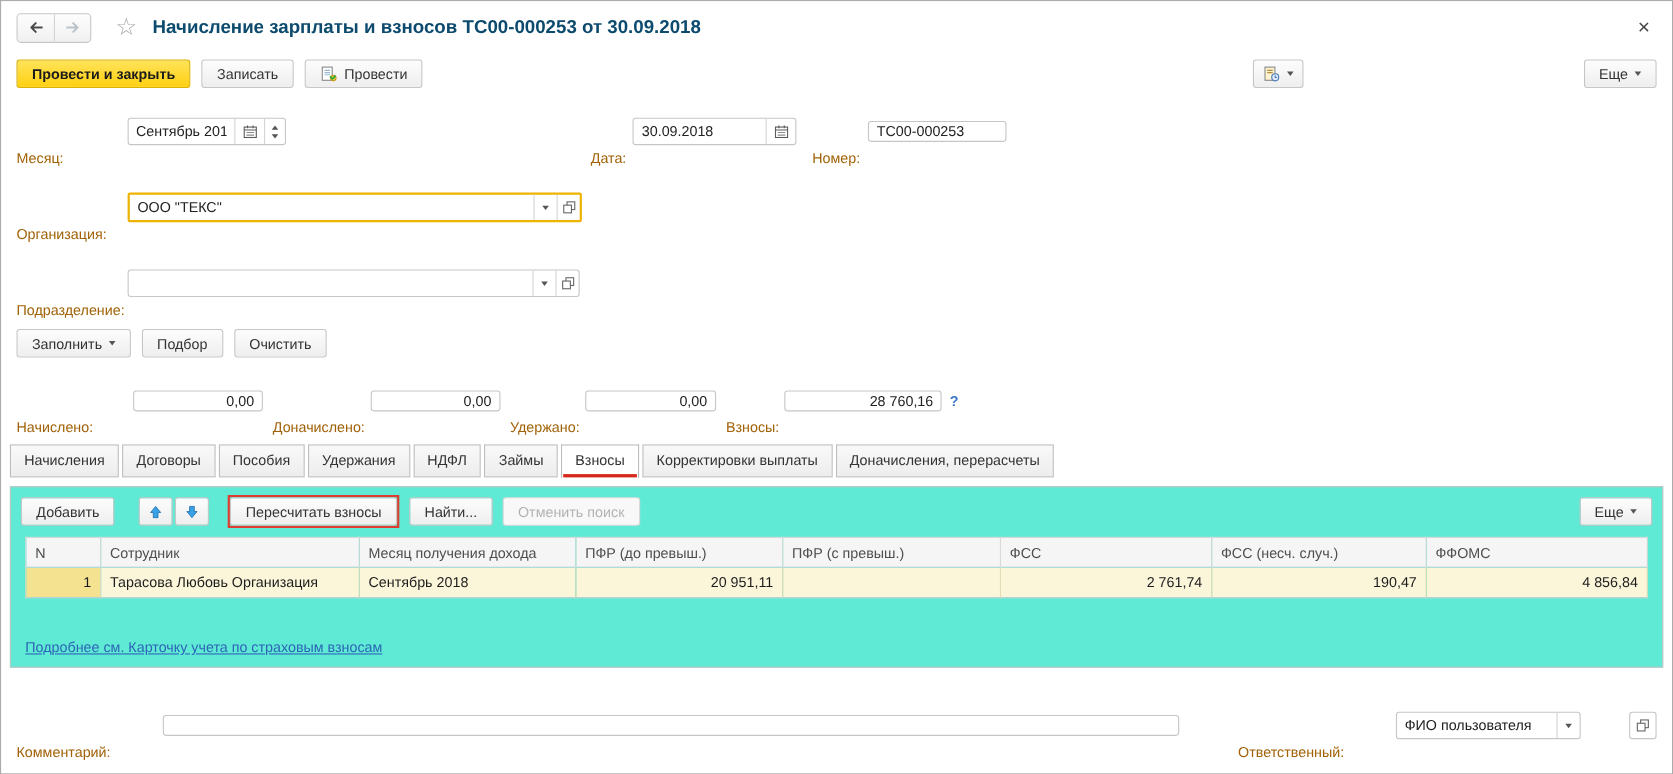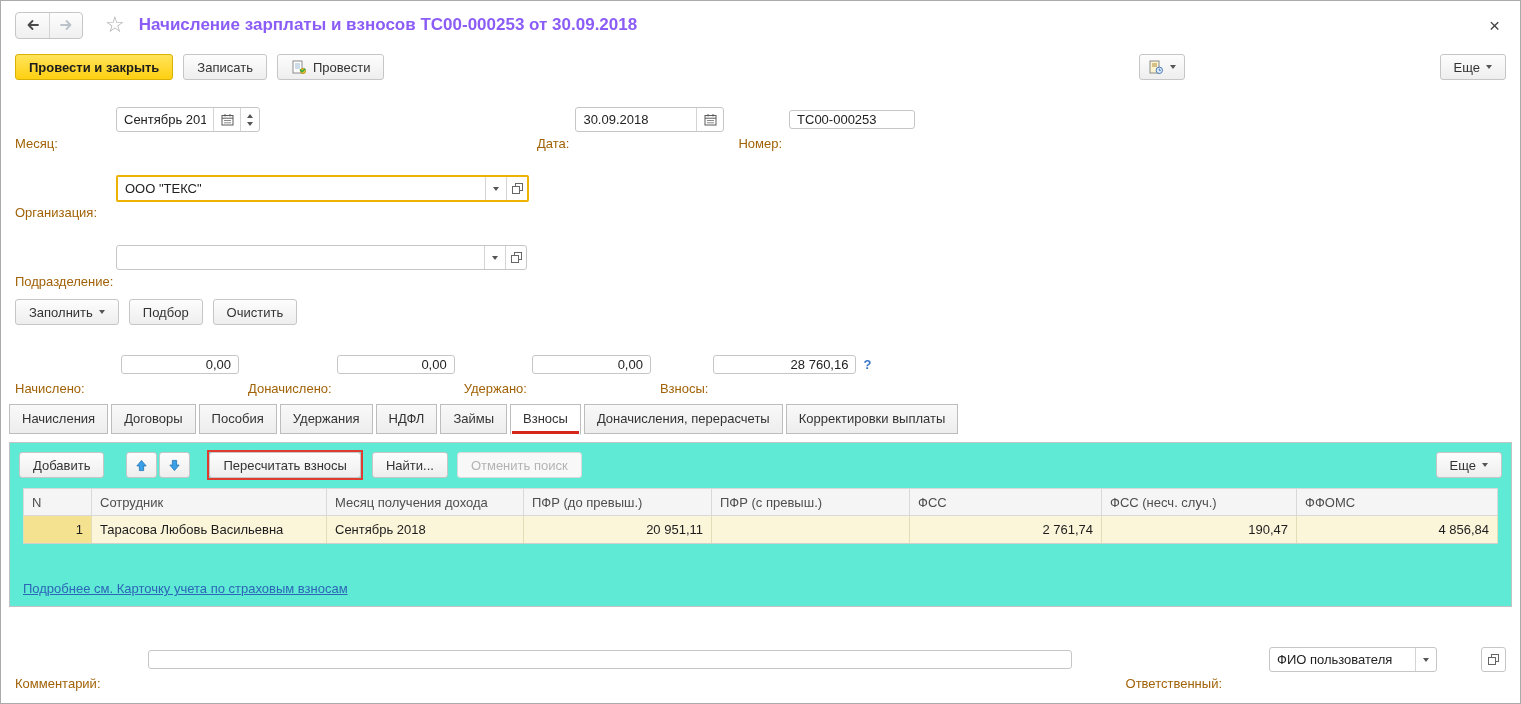--- a/index.html
+++ b/index.html
@@ -9,21 +9,21 @@
     width:1521px; height:704px; border:1px solid #ababab; background:#fff;
     display:flex; flex-direction:column; overflow:hidden; position:relative;
   }
 
   
   .titlebar { height:48px; display:flex; align-items:center; padding:0 14px; flex:none; }
   .nav-group { display:flex; border:1px solid #c6c6c6; border-radius:4px; overflow:hidden; background:linear-gradient(#fdfdfd,#f0f0f0); }
   .nav-btn { width:33px; height:25px; display:flex; align-items:center; justify-content:center; background:transparent; border:none; cursor:pointer; }
   .nav-btn + .nav-btn { border-left:1px solid #d4d4d4; }
   .star { font-size:22px; color:#a9a9a9; margin:0 14px 0 22px; line-height:1; cursor:pointer; }
-  .title { font-size:17px; font-weight:bold; color:#8b5cf6; }
+  .title { font-size:17px; font-weight:bold; color:#0c4a6e; }
   .close-x { margin-left:auto; font-size:19px; color:#444; cursor:pointer; line-height:1; padding:2px 6px; }
 
   
   .btn {
     display:inline-flex; align-items:center; gap:6px; height:26px; padding:0 13px;
     border:1px solid #c6c6c6; border-radius:3px; background:linear-gradient(#fdfdfd,#eeeeee);
     font-family:inherit; font-size:13px; color:#333; cursor:pointer; white-space:nowrap;
   }
   .btn.primary {
     background:linear-gradient(var(--accent-yellow-top,#ffe35a),var(--accent-yellow-bottom,#ffd012));
@@ -248,22 +248,22 @@
   </div>
 
   <div class="tabs">
     <span class="tab">Начисления</span>
     <span class="tab">Договоры</span>
     <span class="tab">Пособия</span>
     <span class="tab">Удержания</span>
     <span class="tab">НДФЛ</span>
     <span class="tab">Займы</span>
     <span class="tab active">Взносы</span>
+    <span class="tab">Корректировки выплаты</span>
     <span class="tab">Доначисления, перерасчеты</span>
-    <span class="tab">Корректировки выплаты</span>
   </div>
 
   <div class="panel">
     <div class="grid-toolbar">
       <button class="btn">Добавить</button>
       <span class="btn-pair" style="margin-left:13px">
         <button class="btn arrow-btn">
           <svg width="13" height="13" viewBox="0 0 14 13">
             <path d="M7 1 L12 7 H9.3 V12 H4.7 V7 H2 Z" fill="#3aa0e8" stroke="#1d6fae" stroke-width="0.8"></path>
           </svg>
@@ -304,21 +304,21 @@
           <th>ПФР (до превыш.)</th>
           <th>ПФР (с превыш.)</th>
           <th>ФСС</th>
           <th>ФСС (несч. случ.)</th>
           <th>ФФОМС</th>
         </tr>
       </thead>
       <tbody>
         <tr>
           <td class="ncell">1</td>
-          <td>Тарасова Любовь Васильевна</td>
+          <td>Тарасова Любовь Организация</td>
           <td>Сентябрь 2018</td>
           <td class="num">20 951,11</td>
           <td class="num"></td>
           <td class="num">2 761,74</td>
           <td class="num">190,47</td>
           <td class="num">4 856,84</td>
         </tr>
       </tbody>
     </table>
 

